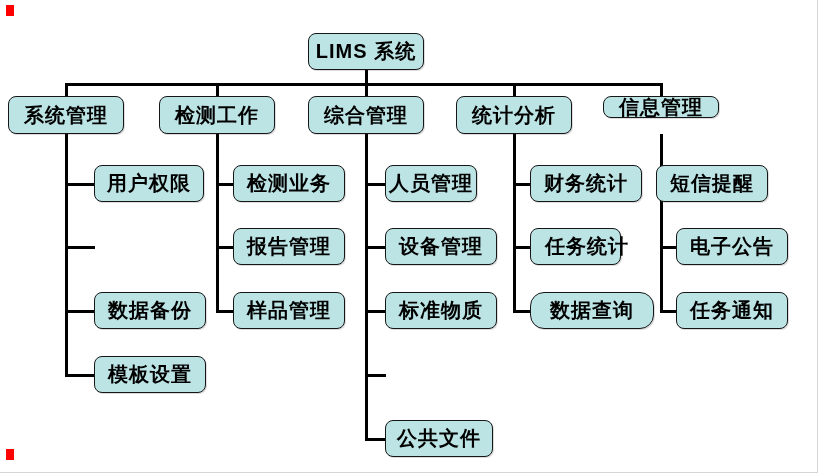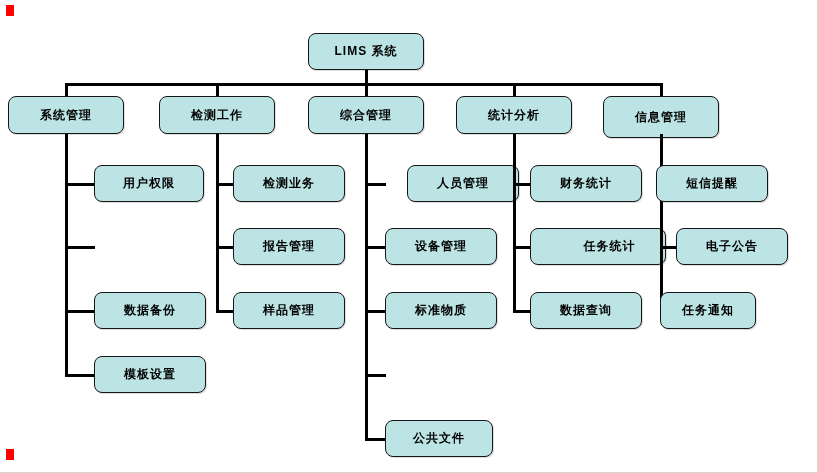--- a/index.html
+++ b/index.html
@@ -12,21 +12,21 @@
     overflow:hidden;
     border-right:1px solid #d6d6d6;
     border-bottom:1px solid #d6d6d6;
   }
   .node {
     position:absolute;
     background:var(--fill,#bde4e5);
     border:1px solid var(--border,#161616);
     border-radius:8px;
     display:flex; align-items:center; justify-content:center;
-    font-size:12px; font-weight:600; letter-spacing:1px; color:#000;
+    font-size:20px; font-weight:600; letter-spacing:1px; color:#000;
     box-shadow:1px 1px 0 rgba(60,60,60,.18);
     white-space:nowrap;
   }
   .line { position:absolute; background:var(--line,#000000); }
   .mark { position:absolute; background:var(--mark,#ff0000); }
 </style>
 </head>
 <body style="background: rgb(255, 255, 255);">
 
 <div id="stage">
@@ -53,39 +53,39 @@
     <div class="line" style="left: 216px; top: 182.5px; width: 18px; height: 3px;"></div>
     <div class="node" style="left: 233px; top: 165px; width: 112px; height: 37px;">检测业务</div>
     <div class="line" style="left: 216px; top: 245.5px; width: 18px; height: 3px;"></div>
     <div class="node" style="left: 233px; top: 228px; width: 112px; height: 37px;">报告管理</div>
     <div class="line" style="left: 216px; top: 309.5px; width: 18px; height: 3px;"></div>
     <div class="node" style="left: 233px; top: 292px; width: 112px; height: 37px;">样品管理</div>
     <div class="line" style="left: 365px; top: 83px; width: 3px; height: 13px;"></div>
     <div class="node" style="left: 308px; top: 96px; width: 116px; height: 38px;">综合管理</div>
     <div class="line" style="left: 365px; top: 134px; width: 3px; height: 305.5px;"></div>
     <div class="line" style="left: 365px; top: 182.5px; width: 21px; height: 3px;"></div>
-    <div class="node" style="left: 407px; top: 165px; width: 112px; height: 37px;">人员管理</div>
+    <div class="node" style="left: 385px; top: 165px; width: 92px; height: 37px;">人员管理</div>
     <div class="line" style="left: 365px; top: 245.5px; width: 21px; height: 3px;"></div>
     <div class="node" style="left: 385px; top: 228px; width: 112px; height: 37px;">设备管理</div>
     <div class="line" style="left: 365px; top: 309.5px; width: 21px; height: 3px;"></div>
     <div class="node" style="left: 385px; top: 292px; width: 112px; height: 37px;">标准物质</div>
     <div class="line" style="left: 365px; top: 373.5px; width: 21px; height: 3px;"></div>
     <div class="line" style="left: 365px; top: 437.5px; width: 21px; height: 3px;"></div>
     <div class="node" style="left: 385px; top: 420px; width: 108px; height: 37px;">公共文件</div>
     <div class="line" style="left: 513px; top: 83px; width: 3px; height: 13px;"></div>
     <div class="node" style="left: 456px; top: 96px; width: 116px; height: 38px;">统计分析</div>
     <div class="line" style="left: 513px; top: 134px; width: 3px; height: 177.5px;"></div>
     <div class="line" style="left: 513px; top: 182.5px; width: 18px; height: 3px;"></div>
     <div class="node" style="left: 530px; top: 165px; width: 112px; height: 37px;">财务统计</div>
     <div class="line" style="left: 513px; top: 245.5px; width: 18px; height: 3px;"></div>
-    <div class="node" style="left: 530px; top: 228px; width: 136px; height: 37px; padding-left: 23px;">任务统计</div>
+    <div class="node" style="left: 530px; top: 228px; width: 91px; height: 37px; padding-left: 23px;">任务统计</div>
     <div class="line" style="left: 513px; top: 309.5px; width: 18px; height: 3px;"></div>
-    <div class="node" style="left: 530px; top: 292px; width: 112px; height: 37px;">数据查询</div>
+    <div class="node" style="left: 530px; top: 292px; width: 124px; height: 37px; border-radius: 14px;">数据查询</div>
     <div class="line" style="left: 660px; top: 83px; width: 3px; height: 13px;"></div>
-    <div class="node" style="left: 603px; top: 96px; width: 116px; height: 42px;">信息管理</div>
+    <div class="node" style="left: 603px; top: 96px; width: 116px; height: 22px;">信息管理</div>
     <div class="line" style="left: 660px; top: 134px; width: 3px; height: 177.5px;"></div>
     <div class="line" style="left: 660px; top: 182.5px; width: 17px; height: 3px;"></div>
     <div class="node" style="left: 656px; top: 165px; width: 112px; height: 37px;">短信提醒</div>
     <div class="line" style="left: 660px; top: 245.5px; width: 17px; height: 3px;"></div>
     <div class="node" style="left: 676px; top: 228px; width: 112px; height: 37px;">电子公告</div>
     <div class="line" style="left: 660px; top: 309.5px; width: 17px; height: 3px;"></div>
-    <div class="node" style="left: 660px; top: 292px; width: 96px; height: 37px;">任务通知</div>
+    <div class="node" style="left: 676px; top: 292px; width: 112px; height: 37px;">任务通知</div>
   </div>
 
 </body></html>

